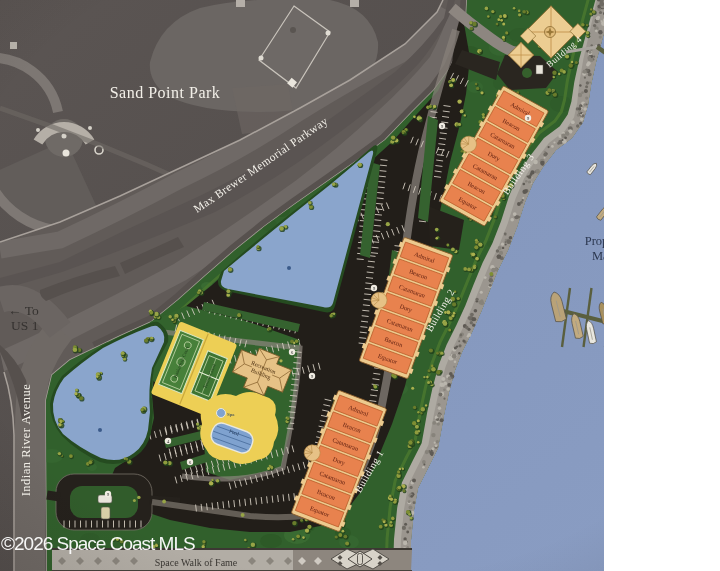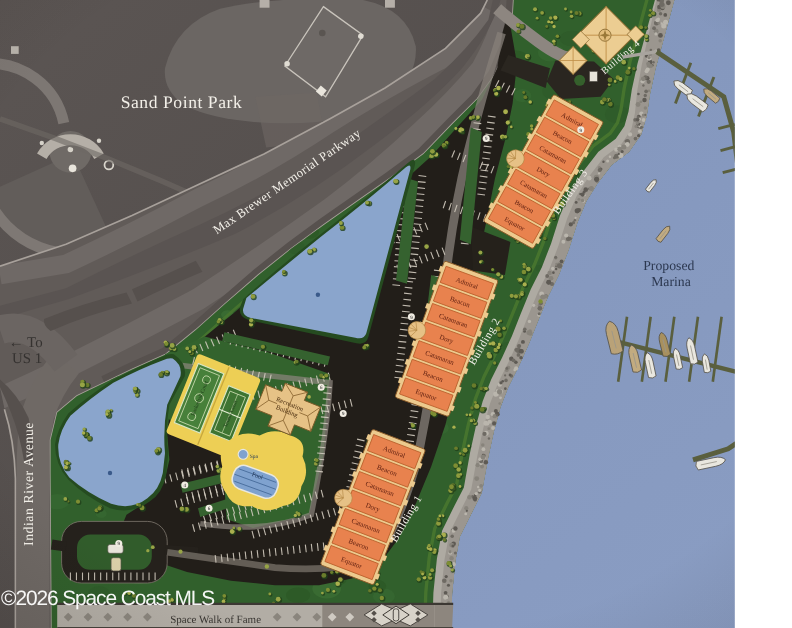--- a/index.html
+++ b/index.html
@@ -1,13 +1,13 @@
 <!DOCTYPE html>
 <html><head><meta charset="utf-8"><title>Site Plan</title>
-<style>html,body{margin:0;padding:0;}#map{width:668px;height:571px;overflow:hidden;}</style>
+<style>html,body{margin:0;padding:0;}#map{width:604px;height:571px;overflow:hidden;}</style>
 </head><body>
 
 <div id="map">
 <svg width="720" height="571" viewBox="0 0 720 571">
 <defs>
 <linearGradient id="gw" x1="0" y1="0" x2="1" y2="1">
 <stop offset="0" stop-color="#8093b9"></stop>
           <stop offset="1" stop-color="#8a9dc3"></stop>
 </linearGradient>
 <radialGradient id="vig" cx="0.5" cy="0.45" r="0.75">

